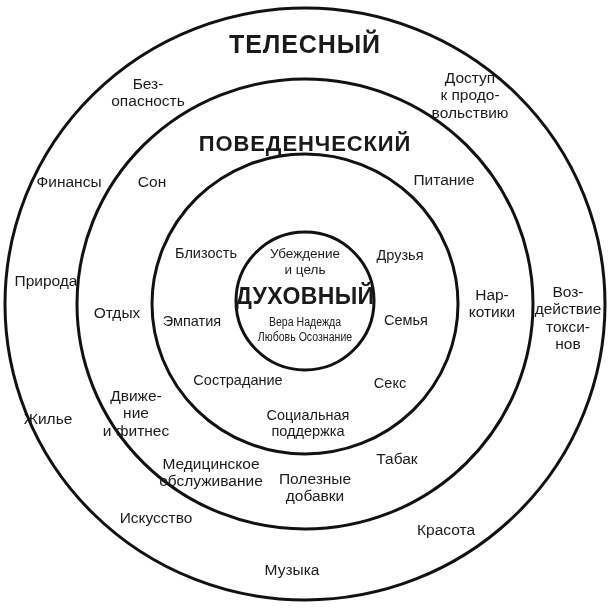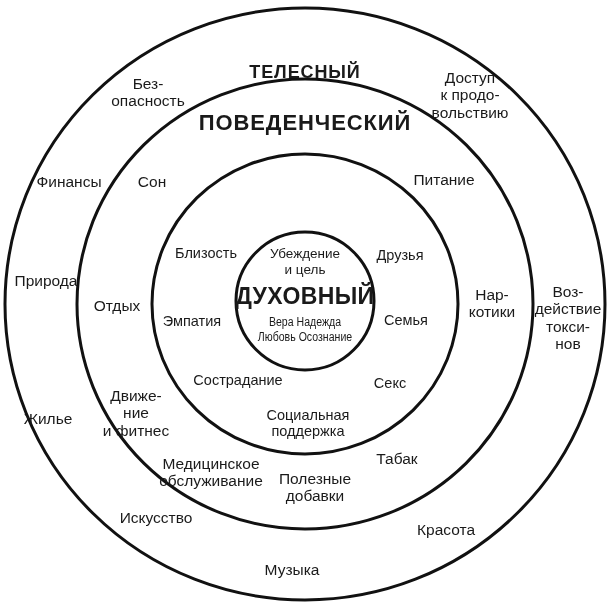--- a/index.html
+++ b/index.html
@@ -28,22 +28,22 @@
     text-align: center;
     line-height: 1.12;
     white-space: pre-line;
     transform: translate(-50%, -50%);
     color: #1a1a1a;
   }
   .ring-title {
     font-weight: bold;
     letter-spacing: 0.9px;
   }
-  .t-outer   { font-size: 18px; margin-top: 28px; }
-  .t-behav   { font-size: 22px; }
+  .t-outer   { font-size: 25px; }
+  .t-behav   { font-size: 22px; margin-top: 21px; }
   .t-social  { font-size: 21px; }
   .t-core    { font-size: 23px; letter-spacing: 0.4px; }
   .item      { font-size: 15.5px; }
   .item-sm   { font-size: 14.5px; }
   .core-sub  { font-size: 13.5px; line-height: 1.2; }
   .core-virtues {
     font-size: 12px;
     line-height: 1.25;
     font-family: "Liberation Sans Narrow", "Liberation Sans", sans-serif;
     transform: translate(-50%, -50%) scaleX(0.88);
@@ -82,21 +82,21 @@
       <div class="lbl item" style="left: 48px; top: 419px;">Жилье</div>
       <div class="lbl item" style="left: 156px; top: 518px;">Искусство</div>
       <div class="lbl item" style="left: 292px; top: 570px; text-align: center;">Музыка</div>
       <div class="lbl item" style="left: 446px; top: 530px;">Красота</div>
       <div class="lbl item" style="left: 568px; top: 318px;">Воз-
 действие
 токси-
 нов</div>
       <div class="lbl item" style="left: 152px; top: 182px;">Сон</div>
       <div class="lbl item" style="left: 444px; top: 180px;">Питание</div>
-      <div class="lbl item" style="left: 117px; top: 306px; text-align: right;">Отдых</div>
+      <div class="lbl item" style="left: 117px; top: 313px; text-align: right;">Отдых</div>
       <div class="lbl item" style="left: 492px; top: 303px;">Нар-
 котики</div>
       <div class="lbl item" style="left: 136px; top: 413px;">Движе-
 ние
 и фитнес</div>
       <div class="lbl item" style="left: 211px; top: 472px;">Медицинское
 обслуживание</div>
       <div class="lbl item" style="left: 315px; top: 487px;">Полезные
 добавки</div>
       <div class="lbl item" style="left: 397px; top: 459px;">Табак</div>

